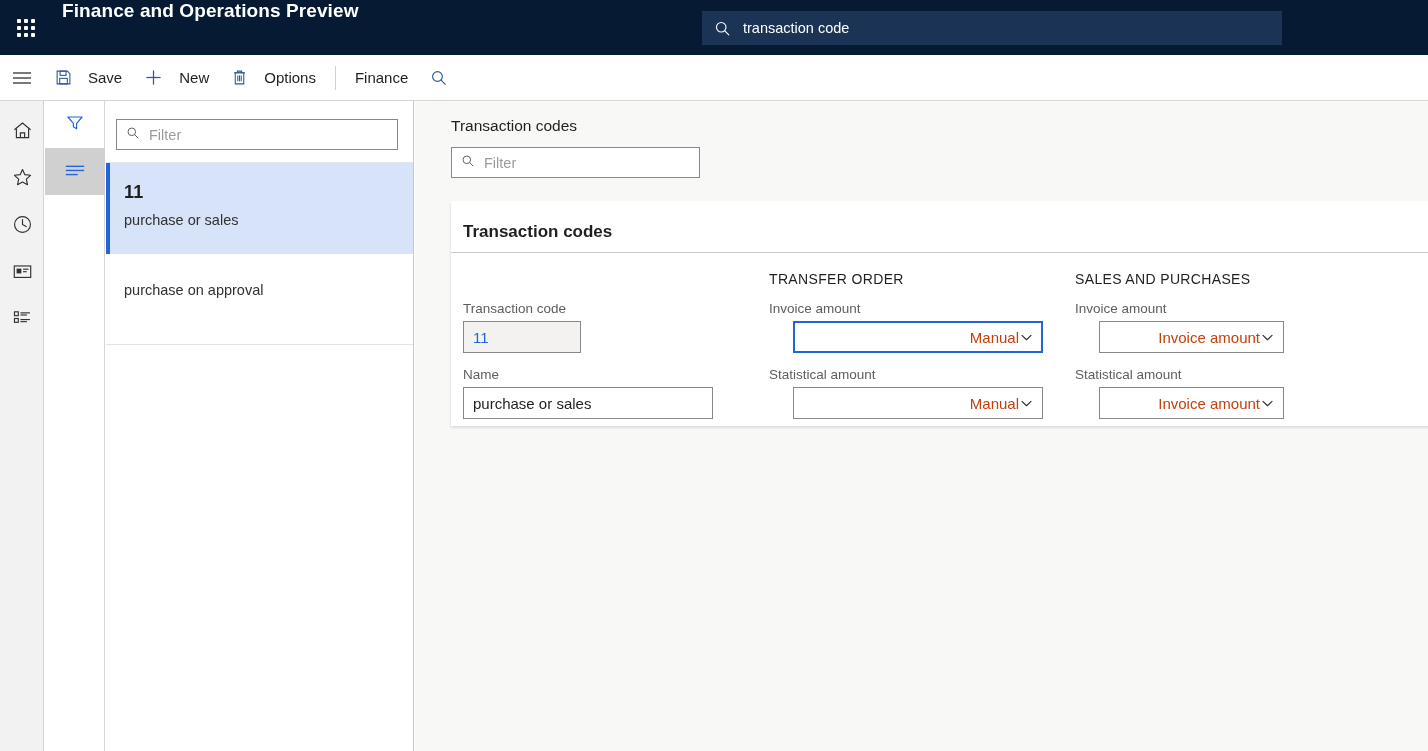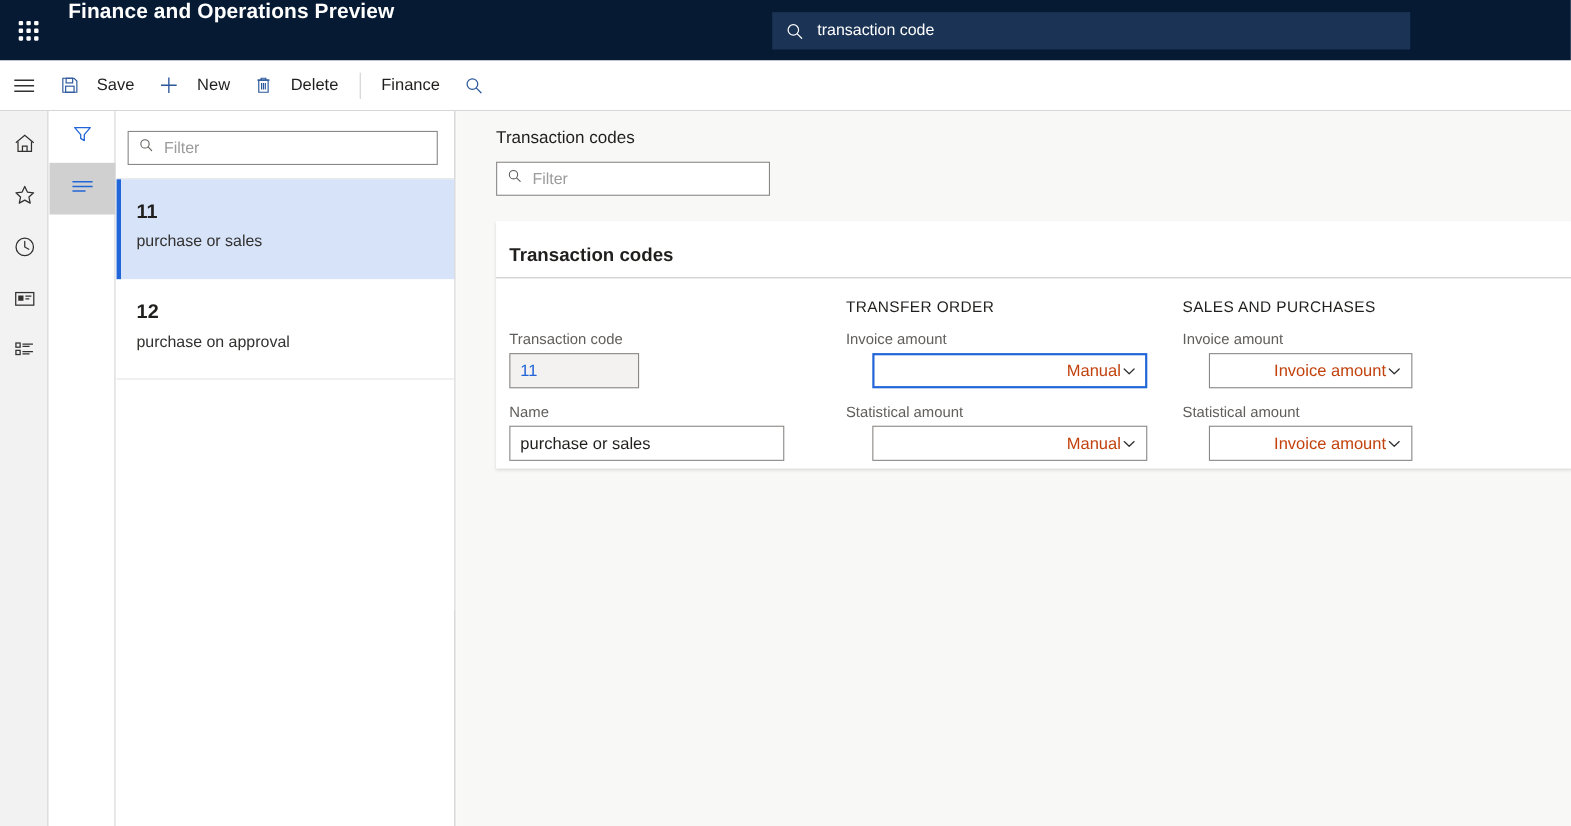--- a/index.html
+++ b/index.html
@@ -271,21 +271,21 @@
     <span class="tb-icon">
       <svg width="17" height="17" viewBox="0 0 20 20" fill="none" stroke="#2b579a" stroke-width="1.25">
         <path d="M3.5 4.5h13"></path>
         <path d="M5 4.5h10v13h-10z"></path>
         <path d="M7.5 4.5v-2h5v2"></path>
         <line x1="8" y1="7.5" x2="8" y2="14.5"></line>
         <line x1="10" y1="7.5" x2="10" y2="14.5"></line>
         <line x1="12" y1="7.5" x2="12" y2="14.5"></line>
       </svg>
     </span>
-    <span>Delete</span>
+    <span>Options</span>
   </div>
 
   <div class="tb-sep"></div>
 
   <div class="tb-btn">
     <span>Finance</span>
   </div>
 
   <div class="tb-btn">
     <span class="tb-icon">
@@ -375,21 +375,20 @@
     </span>
     <span class="ph">Filter</span>
   </div>
 
   <div id="list-items">
     <div class="list-item selected">
       <div class="li-code">11</div>
       <div class="li-name">purchase or sales</div>
     </div>
     <div class="list-item">
-      <div class="li-code">12</div>
       <div class="li-name">purchase on approval</div>
     </div>
     <div id="list-empty"></div>
   </div>
 </div>
 
 <div id="main">
   <div id="main-title">Transaction codes</div>
 
   <div id="main-filter">

